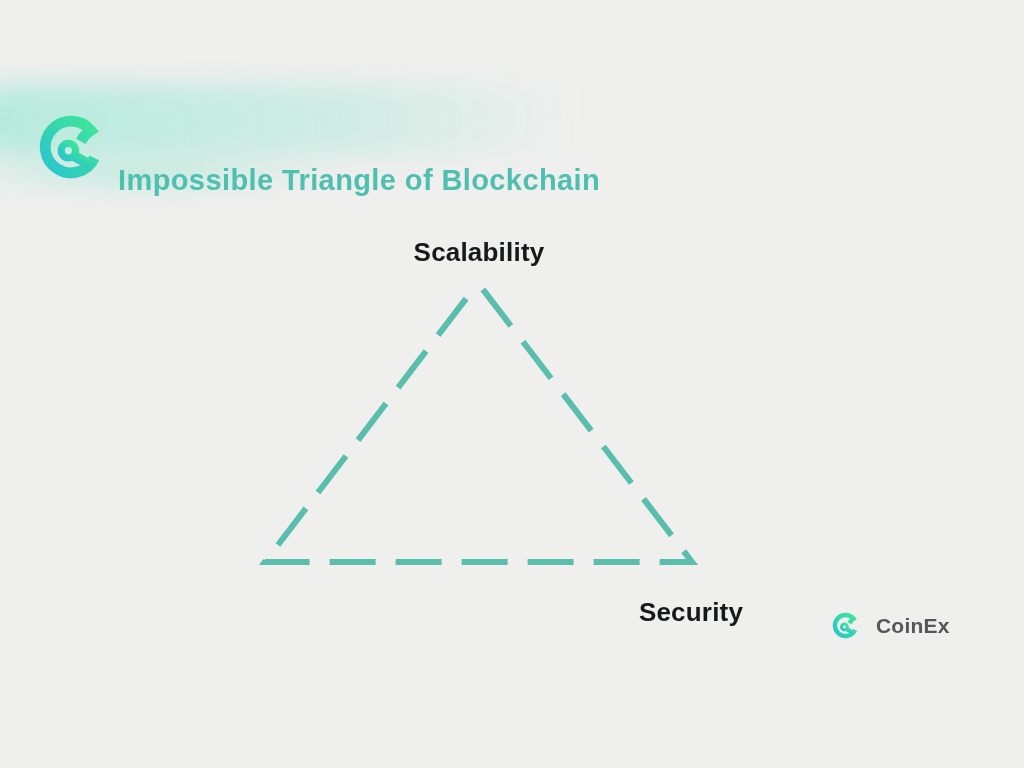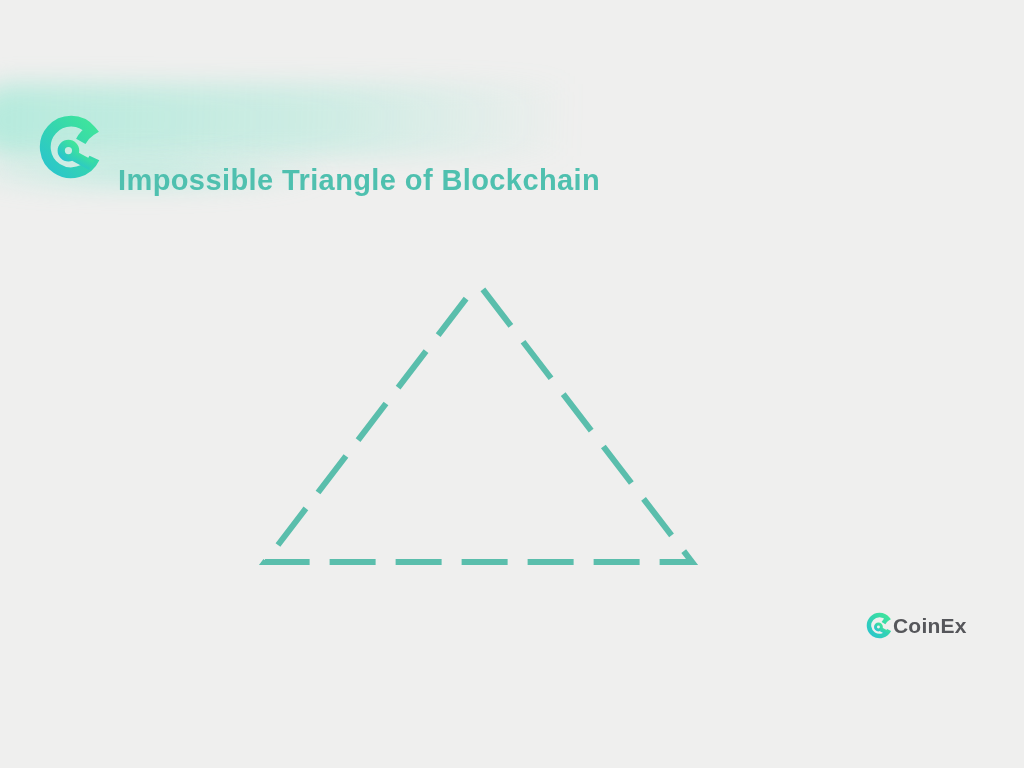--- a/index.html
+++ b/index.html
@@ -70,25 +70,25 @@
     font-weight: bold;
     color: #17181A;
     white-space: nowrap;
     letter-spacing: 0.2px;
   }
   .vertex-top          { left: 479px; top: 237px; }
   .vertex-bottom-left  { left: 230px; top: 597px; }
   .vertex-bottom-right { left: 691px; top: 597px; }
   .footer-brand {
     position: absolute;
-    left: 866px;
+    left: 832px;
     top: 612px;
     display: flex;
     align-items: center;
-    gap: 0;
+    gap: 17px;
   }
   .footer-brand svg { width: 27px; height: 27px; display: block; }
   .footer-text {
     font-size: 21px;
     font-weight: bold;
     color: #55565A;
     letter-spacing: 0.2px;
   }
 </style>
 </head>
@@ -111,20 +111,22 @@
     <circle cx="29.5" cy="35.5" r="7" fill="none" stroke="url(#cxg1)" stroke-width="7"></circle>
     <path d="M35.5 41 L52 50" fill="none" stroke="url(#cxg1)" stroke-width="10"></path>
   </svg>
 
   <div class="title">Impossible Triangle of Blockchain</div>
 
   <svg class="triangle-svg" width="500" height="320" viewBox="0 0 500 320" aria-hidden="true">
     <path d="M248 13 L462 292 L35 292 Z" fill="none" stroke="#5ABEAC" stroke-width="6" stroke-dasharray="46 20" stroke-dashoffset="58"></path>
   </svg>
 
+  <div class="vertex-label vertex-top">Scalability</div>
+  <div class="vertex-label vertex-bottom-right">Security</div>
 
   <div class="footer-brand">
     <svg viewBox="0 0 64 64" aria-hidden="true">
       <defs>
         <linearGradient id="cxg2" x1="0" y1="1" x2="1" y2="0">
           <stop offset="0" stop-color="#2AC4CE"></stop>
           <stop offset="0.55" stop-color="#35D6AE"></stop>
           <stop offset="1" stop-color="#40E69A"></stop>
         </linearGradient>
       </defs>

